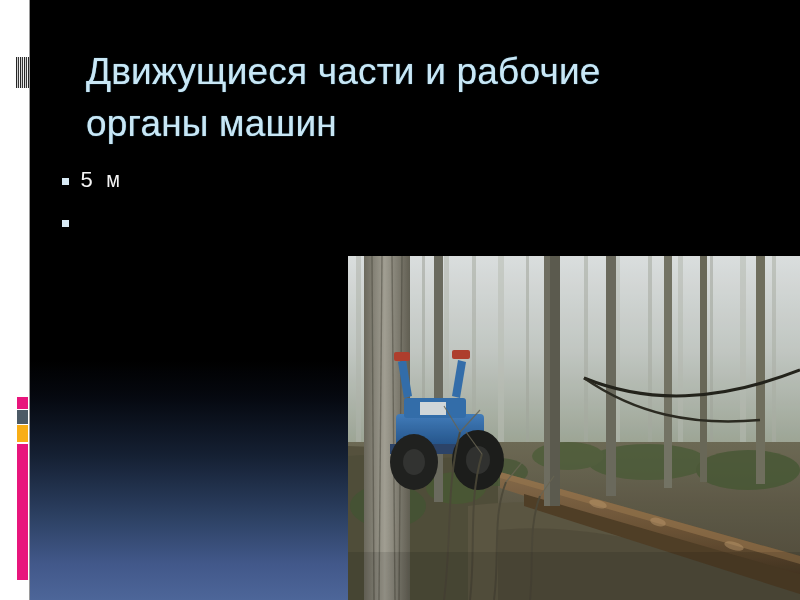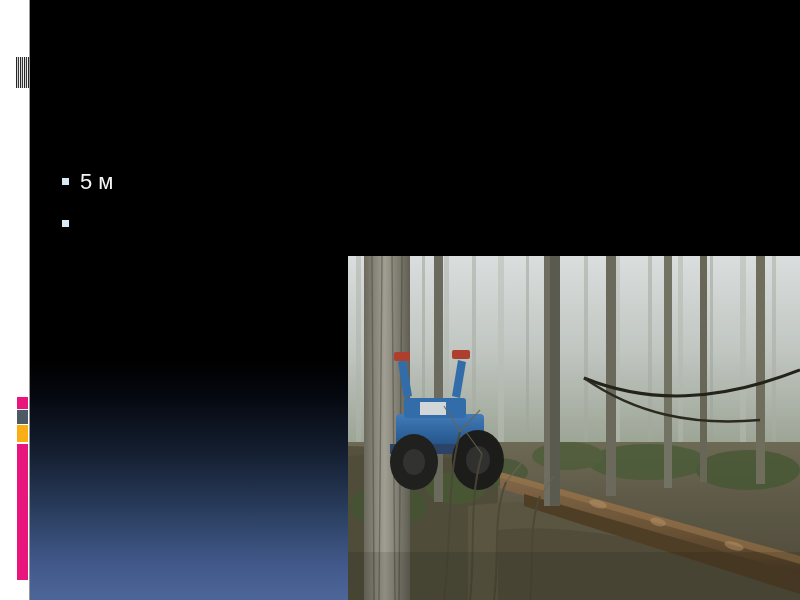--- a/index.html
+++ b/index.html
@@ -104,20 +104,21 @@
   
   .bullets {
     position: absolute;
     left: 62px; top: 165px;
     width: 640px;
   }
   .bullet-row {
     display: flex;
     align-items: flex-start;
     margin-bottom: 9px;
+    font-family: Liberation Mono, monospace;
   }
   .bullet-mark {
     flex: 0 0 auto;
     width: 7px; height: 7px;
     background: #d8eaf5;
     margin-top: 13px;
     margin-right: 11px;
   }
   .bullet-text {
     color: #f4f4f4;
@@ -267,20 +268,22 @@
       <rect x="0" y="296" width="452" height="48" fill="#000000" opacity="0.10"></rect>
     </svg>
   </div>
 
   <div class="stripe-deco"></div>
   <div class="chip chip-pink"></div>
   <div class="chip chip-slate"></div>
   <div class="chip chip-amber"></div>
   <div class="chip chip-long"></div>
 
+  <div class="title">Движущиеся  части  и  рабочие
+органы  машин</div>
 
   <div class="bullets">
     <div class="bullet-row">
       <span class="bullet-mark"></span>
       <span class="bullet-text">5 м</span>
     </div>
     <div class="bullet-row">
       <span class="bullet-mark"></span>
     </div>
   </div>

